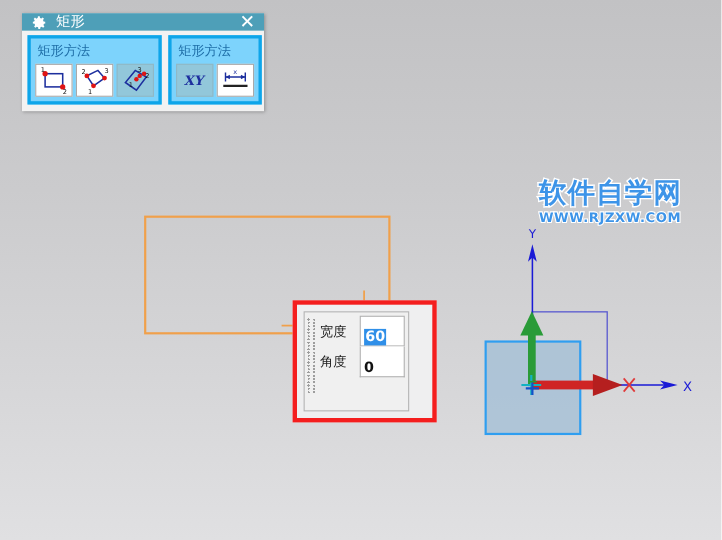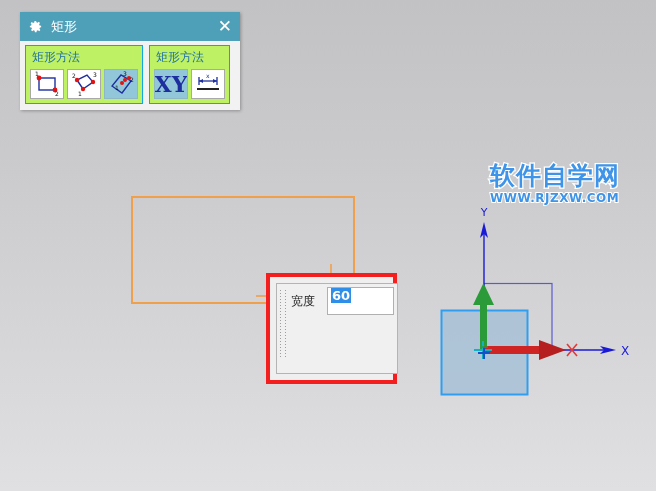--- a/index.html
+++ b/index.html
@@ -59,21 +59,21 @@
   
   .dialog {
     position: absolute;
     left: 20px; top: 12px;
     width: 220px;
     background: #f3f3f3;
     box-shadow: 1px 1px 3px rgba(0,0,0,0.28);
     box-sizing: border-box;
   }
   .dlg-title {
-    height: 29px;
+    height: 16px;
     background: #4e9fb8;
     display: flex;
     align-items: center;
     padding: 0 6px 0 8px;
     box-sizing: border-box;
   }
   .dlg-title .gear { width: 15px; height: 15px; flex: 0 0 auto; }
   .dlg-title .t-text {
     color: #ffffff;
     font-size: 13px;
@@ -90,22 +90,22 @@
     padding: 0 2px;
     font-family: "DejaVu Sans", "Liberation Sans", sans-serif;
   }
   .dlg-body {
     padding: 4px 5px 6px 5px;
     display: flex;
     gap: 6px;
     background: #f2f2f2;
   }
   .group {
-    background: #bef264;
-    border: 1px solid #0ea5e9;
+    background: #7dd3fc;
+    border: 3px solid #0ea5e9;
     padding: 2px 4px 4px 4px;
     box-sizing: border-box;
   }
   .group-label {
     color: #1f6fa8;
     font-size: 12px;
     padding: 1px 2px 3px 2px;
     font-family: "DejaVu Sans", "Liberation Sans", sans-serif;
     white-space: nowrap;
   }
@@ -115,38 +115,39 @@
     border: 1px solid #a9a9a9;
     background: #ffffff;
     box-sizing: border-box;
     display: flex; align-items: center; justify-content: center;
     cursor: pointer;
     overflow: hidden;
   }
   .tool-btn.sel { background: #92c7da; border-color: #8fb8c6; }
   .tool-btn.xy {
     color: #1d2f9e;
-    font-size: 22px;
+    font-size: 12px;
     font-weight: bold;
     font-family: "DejaVu Serif", "Liberation Serif", serif;
+    font-style: italic;
   }
 
   
   .input-annot {
     position: absolute;
     left: 266px; top: 273px;
     width: 131px; height: 111px;
     border: 4px solid #f41e1e;
     box-sizing: border-box;
     background: #efeff0;
   }
   .input-panel {
     position: absolute;
     left: 6px; top: 6px;
-    width: 122px; height: 91px;
+    width: 96px; height: 91px;
     background: #f0f0f0;
     border: 1px solid #b4b4b4;
     box-sizing: border-box;
     display: flex;
     padding: 3px 3px 3px 2px;
   }
   .grip {
     width: 9px;
     margin-right: 2px;
     display: flex; flex-direction: column;
@@ -170,21 +171,21 @@
     font-size: 12px;
     color: #1a1a1a;
     font-family: "DejaVu Sans", "Liberation Sans", sans-serif;
     padding-left: 1px;
   }
   .field-input {
     flex: 1 1 auto;
     background: #ffffff;
     border: 1px solid #b0b0b0;
     box-sizing: border-box;
-    display: flex; align-items: flex-start;
+    display: flex; align-items: flex-end;
     padding: 0 3px;
     font-size: 13px;
     font-weight: bold;
     color: #111111;
     cursor: text;
     font-family: "DejaVu Sans", "Liberation Sans", sans-serif;
   }
   .field-row + .field-row .field-input { border-top: none; }
   .sel-text {
     background: #2f8fe8;
@@ -359,18 +360,24 @@
       <div class="fields">
 
         <div class="field-row">
           <div class="field-label">宽度</div>
           <div class="field-input">
             <span class="sel-text">60</span>
           </div>
         </div>
 
 
+        <div class="field-row">
+          <div class="field-label">角度</div>
+          <div class="field-input">
+            <span>0</span>
+          </div>
+        </div>
 
       </div>
     </div>
   </div>
 
 </div>
 
 </body></html>

